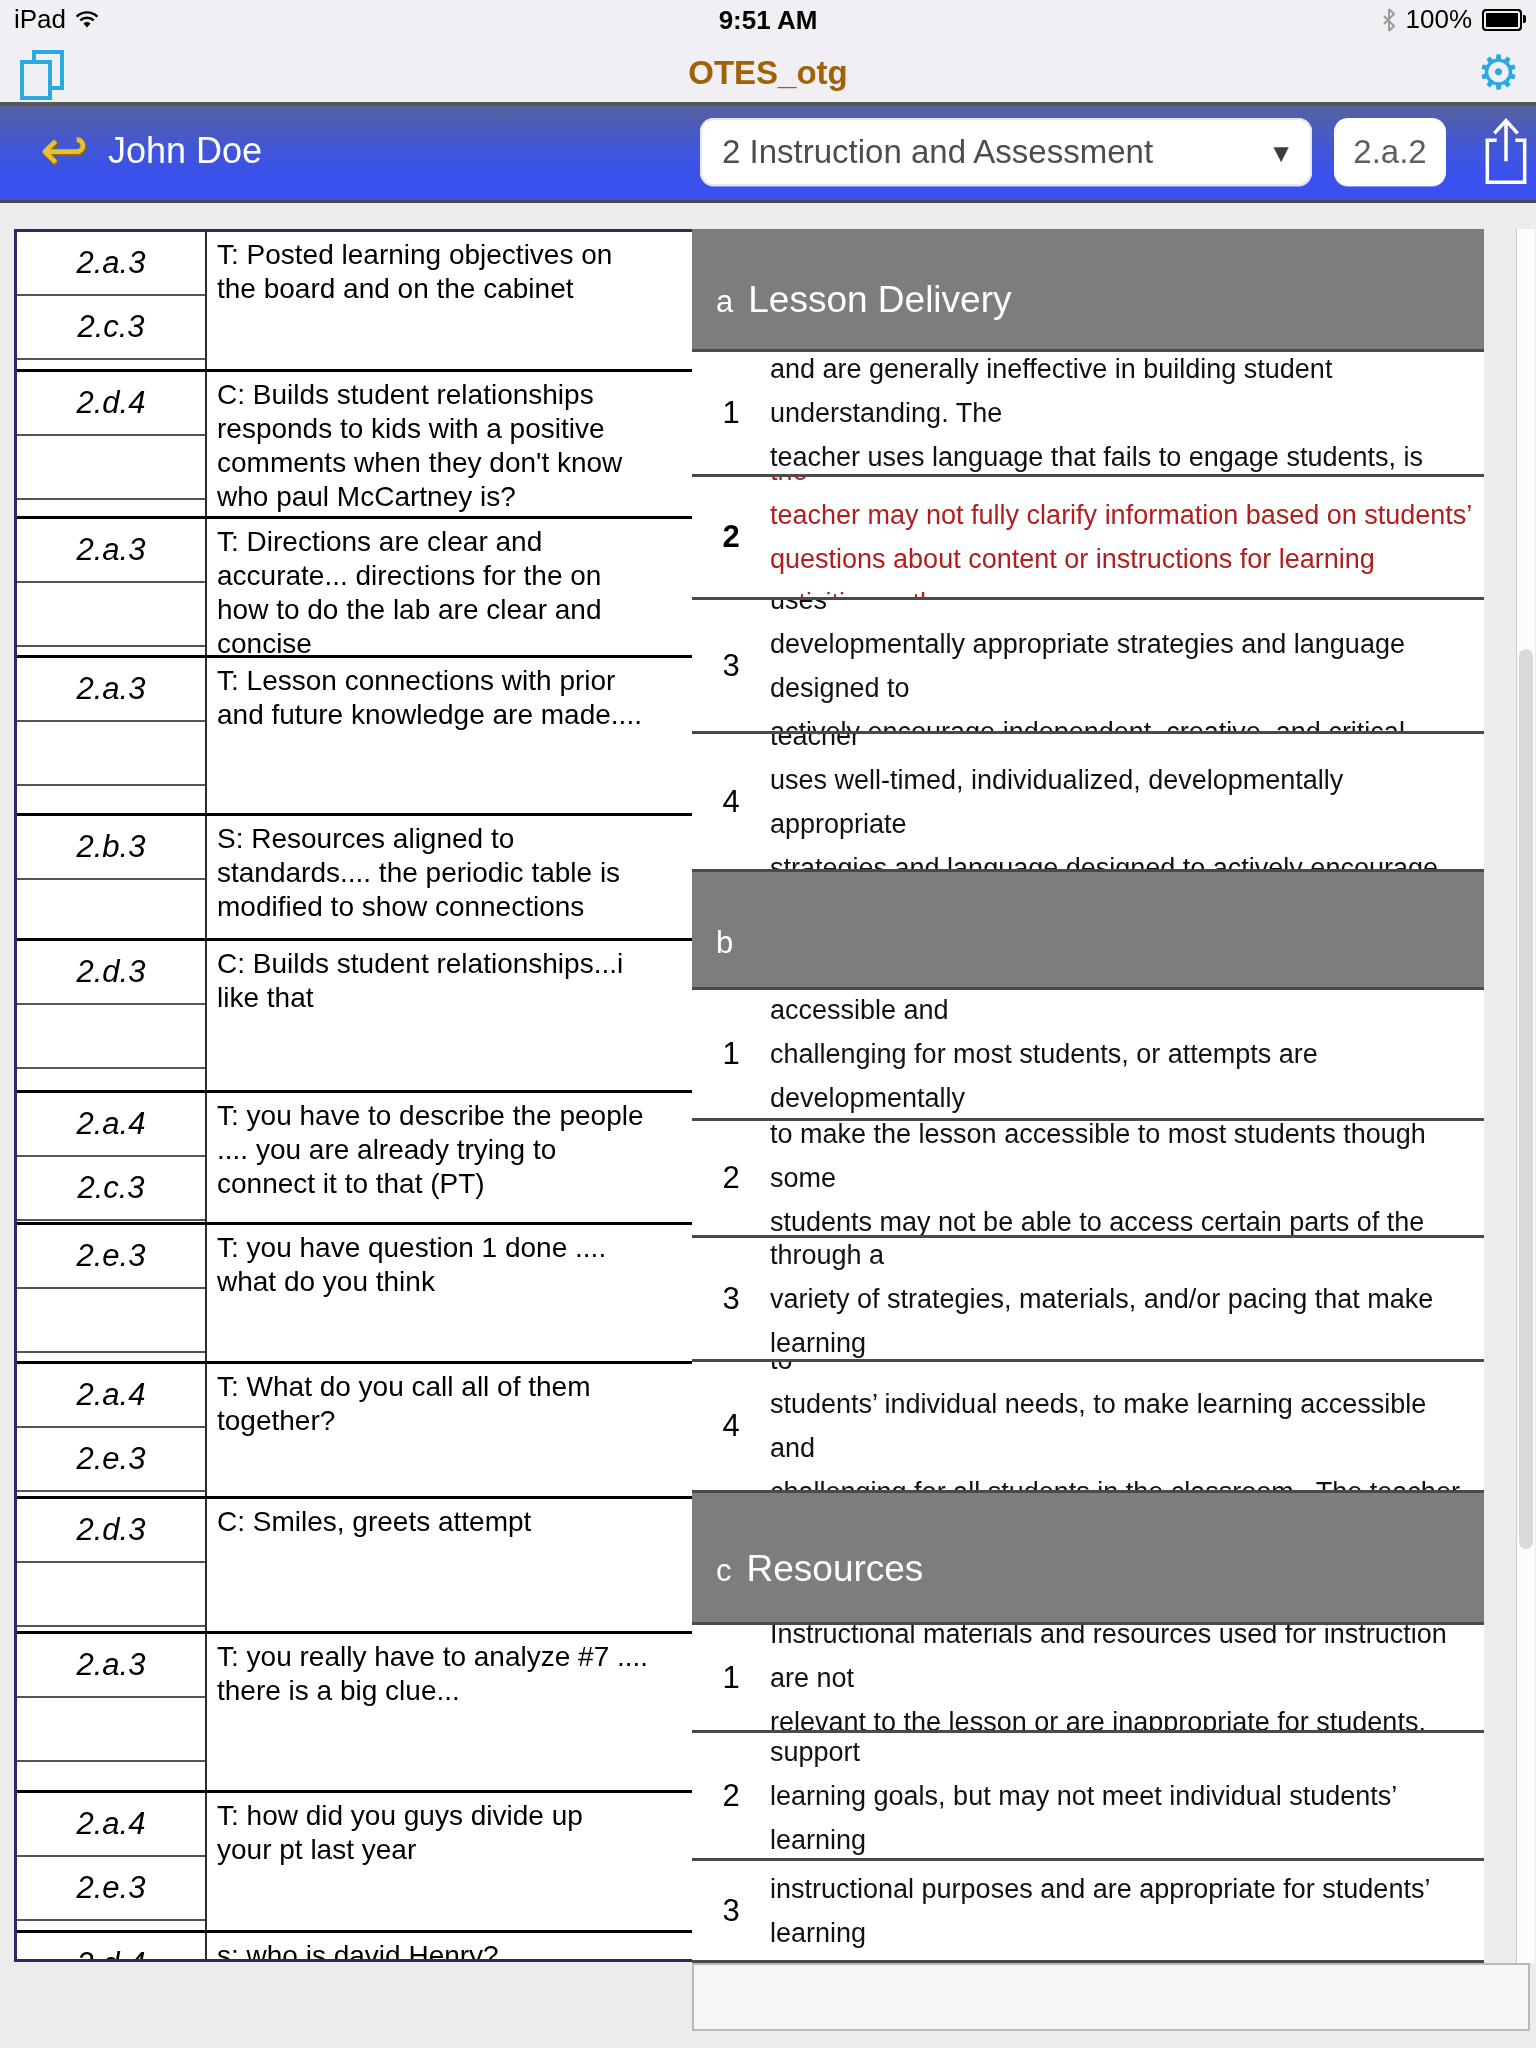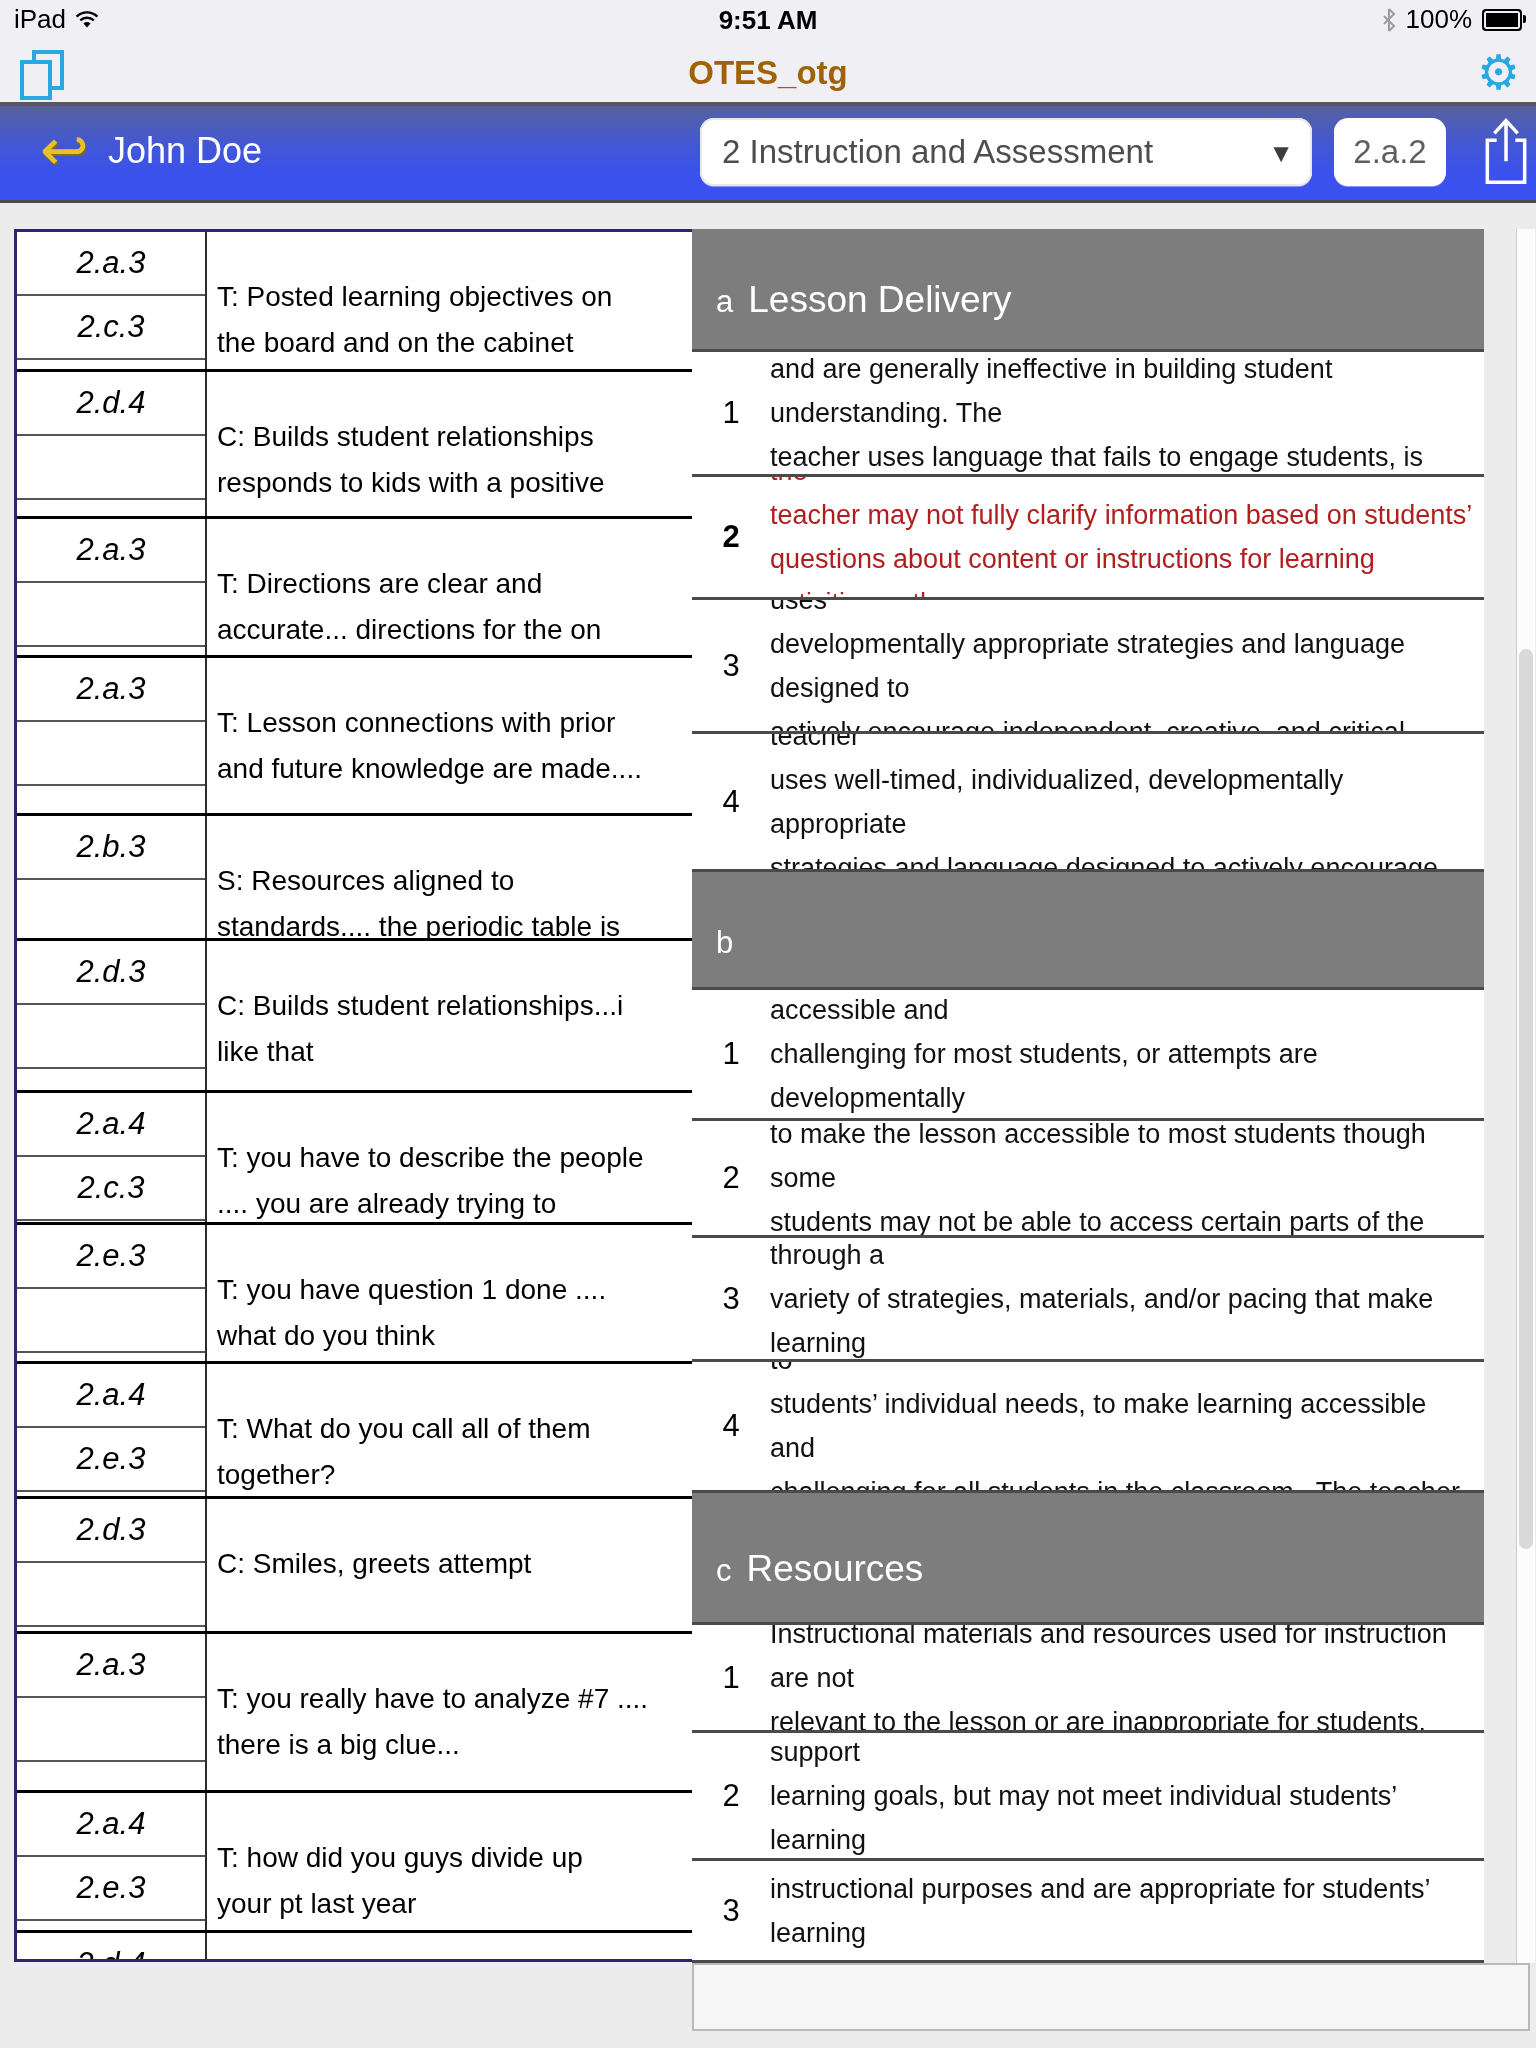--- a/index.html
+++ b/index.html
@@ -56,21 +56,21 @@
   .left-panel{
     position:absolute;left:14px;top:229px;width:732px;height:1733px;
     background:#fff;border:3px solid #352368;box-sizing:border-box;overflow:hidden;
   }
   .entries{position:absolute;left:0;top:0;right:33px;bottom:0;overflow:hidden;}
   .entry{display:flex;border-bottom:3px solid #000;box-sizing:border-box;overflow:hidden;background:#fff;}
   .entry:last-child{border-bottom:none;}
   .codes-col{width:190px;flex:0 0 190px;border-right:2px solid #2c2c2c;box-sizing:border-box;display:flex;flex-direction:column;}
   .code-cell{height:64px;flex:0 0 64px;border-bottom:2px solid #555;display:flex;align-items:center;justify-content:center;
     font-size:31px;font-style:italic;color:#000;box-sizing:border-box;}
-  .entry-text{flex:1;padding:6px 4px 6px 10px;font-size:28px;line-height:46px;color:#000;white-space:pre-line;margin-top:36px;}
+  .entry-text{flex:1;padding:6px 4px 6px 10px;font-size:28px;line-height:34px;color:#000;white-space:pre-line;}
   
   .l-scroll{position:absolute;top:0;right:0;width:33px;bottom:0;background:#e8e8e8;border-left:1px solid #9a9a9a;}
   .l-btn{position:absolute;left:0;width:100%;height:42px;background:#fbfbfb;display:flex;align-items:center;justify-content:center;
     font-size:20px;color:#555;cursor:pointer;}
   .l-btn.up{top:0;border-bottom:1px solid #bbb;}
   .l-btn.down{bottom:0;border-top:1px solid #bbb;}
   .l-thumb{position:absolute;left:0;top:42px;width:100%;height:460px;background:#fff;border-bottom:1px solid #aaa;cursor:grab;}
   
   .right-panel{
     position:absolute;left:692px;top:229px;width:792px;height:1734px;overflow:hidden;background:#fff;

